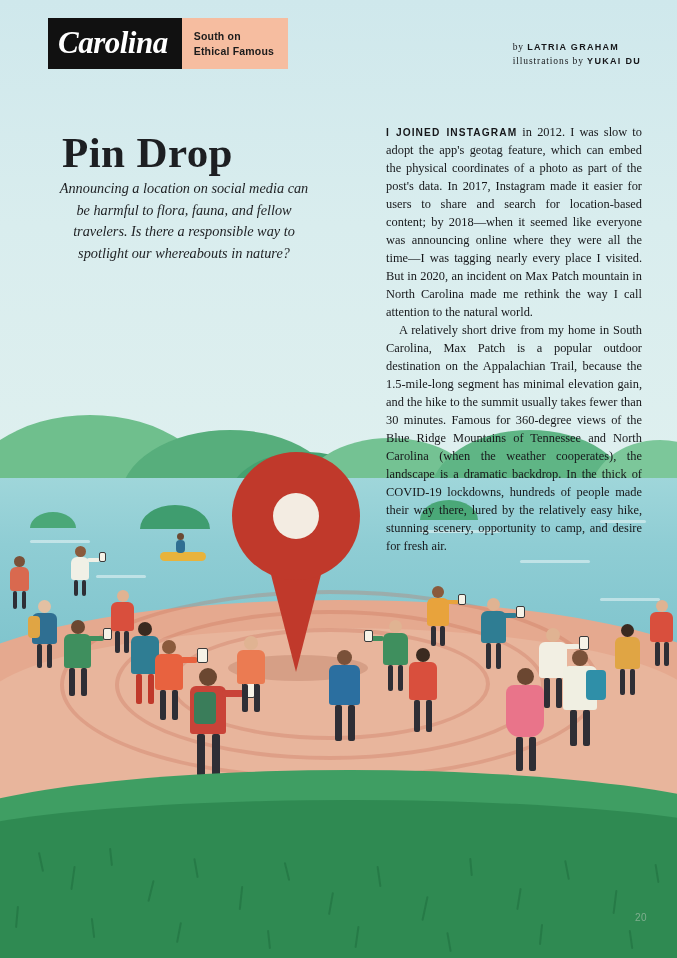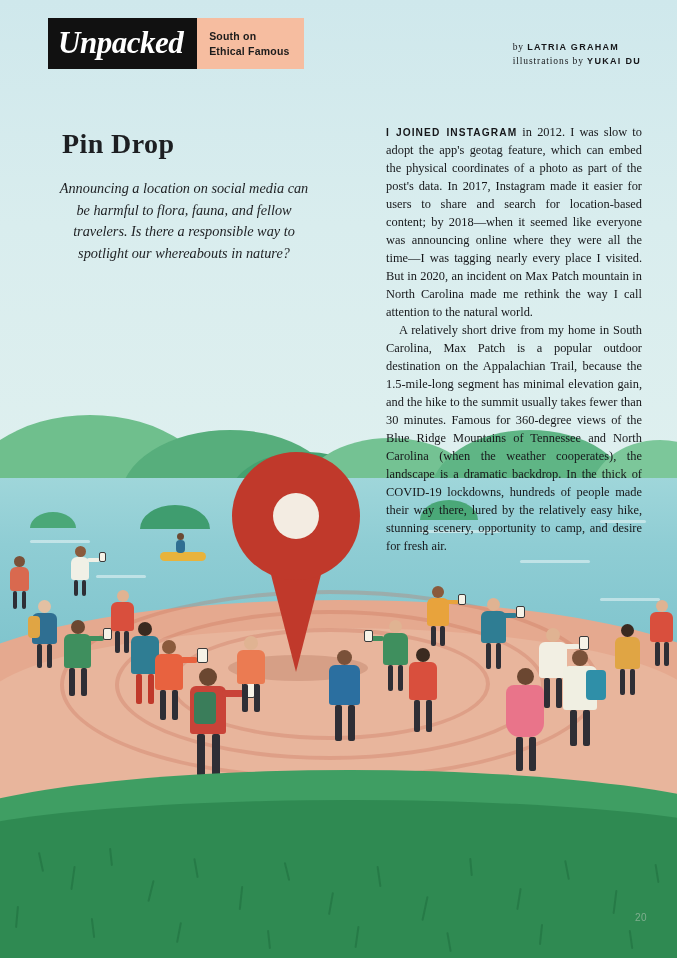--- a/index.html
+++ b/index.html
@@ -144,21 +144,21 @@
   .byline .b2 {
     font-size:9.5px; letter-spacing:0.9px; color:#16171a; margin-top:4px;
     font-family:"Liberation Serif", serif;
   }
   .byline .b2 b { font-family:"Liberation Sans", sans-serif; font-size:9px; letter-spacing:1.3px; }
 
   
   .headline {
     position:absolute; left:62px; top:128px; z-index:40;
     font-family:"Liberation Serif", serif;
-    font-size:28px; color:#1d1f22; letter-spacing:0.4px;
+    font-size:43px; color:#1d1f22; letter-spacing:0.4px;
   }
   .deck {
     position:absolute; left:56px; top:178px; width:256px; z-index:40;
     font-family:"Liberation Serif", serif;
     font-style:italic; font-size:14.3px; line-height:1.52;
     color:#1d1f22; text-align:center;
   }
 
   
   .column {
@@ -378,21 +378,21 @@
   <div class="blade" style="left:16px;top:906px;height:22px;transform:rotate(5deg);"></div>
   <div class="blade" style="left:92px;top:918px;height:20px;transform:rotate(-7deg);"></div>
   <div class="blade" style="left:178px;top:922px;height:21px;transform:rotate(11deg);"></div>
   <div class="blade" style="left:268px;top:930px;height:19px;transform:rotate(-6deg);"></div>
   <div class="blade" style="left:356px;top:926px;height:22px;transform:rotate(8deg);"></div>
   <div class="blade" style="left:448px;top:932px;height:20px;transform:rotate(-10deg);"></div>
   <div class="blade" style="left:540px;top:924px;height:21px;transform:rotate(6deg);"></div>
   <div class="blade" style="left:630px;top:930px;height:19px;transform:rotate(-8deg);"></div>
 
   <div class="masthead">
-    <div class="unpacked">Unpacked</div>
+    <div class="unpacked">Carolina</div>
     <div class="notes">
       <span>
         <span>South on</span><br>
         <span>Ethical Famous</span>
       </span>
     </div>
   </div>
 
   <div class="byline">
     <div class="b1">

